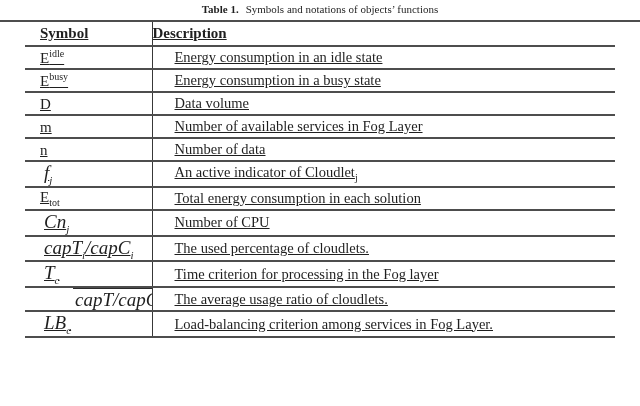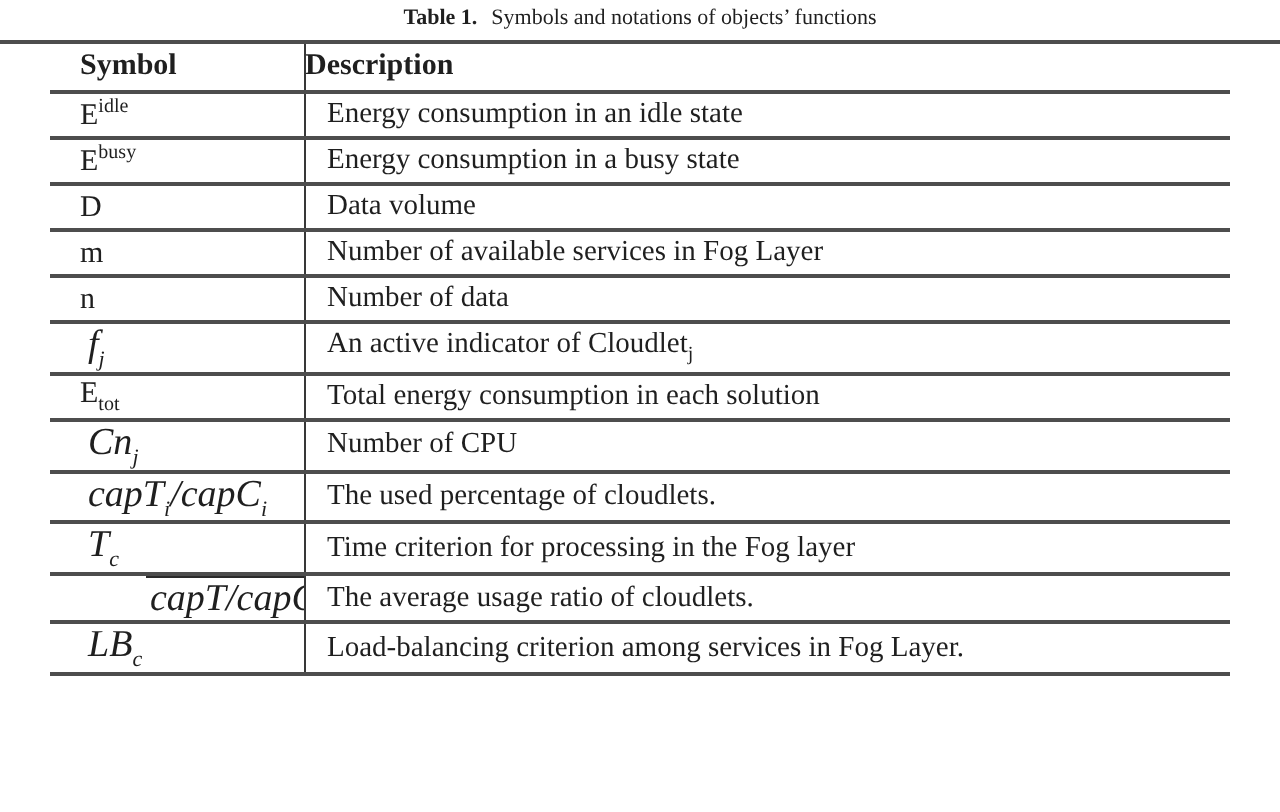--- a/index.html
+++ b/index.html
@@ -46,34 +46,35 @@
     table-layout: fixed;
     color: var(--text-color);
   }
   .symtab col.c-sym  { width: 127px; }
   .symtab th, .symtab td {
     border-bottom: 2px solid var(--rule-color);
     vertical-align: middle;
     padding: 0;
     overflow: hidden;
     white-space: nowrap;
+    text-decoration: underline;
   }
   .symtab th:first-child, .symtab td:first-child {
     border-right: 1.5px solid #383838;
   }
   .symtab th {
     text-align: left;
     font-size: 15px;
     font-weight: bold;
     height: 24px;
   }
   .symtab th.h-sym  { padding-left: 15px; }
   .symtab th.h-desc { }
   td.sym-cell  { padding-left: 15px; }
-  td.desc-cell { padding-left: 11px; font-size: 14.5px; }
+  td.desc-cell { padding-left: 22px; font-size: 14.5px; }
   tr.row-plain td { height: 23px; }
   tr.row-math  td { height: 22px; }
   .sym-plain { font-size: 15px; font-style: normal; }
   .sym-math  { font-size: 19px; font-style: italic; padding-left: 4px; }
   .sym-overline {
     display: inline-block;
     border-top: 1.5px solid #2a2a2a;
     padding: 1px 4px 0 2px;
     line-height: 1.05;
     margin-left: 33px;

